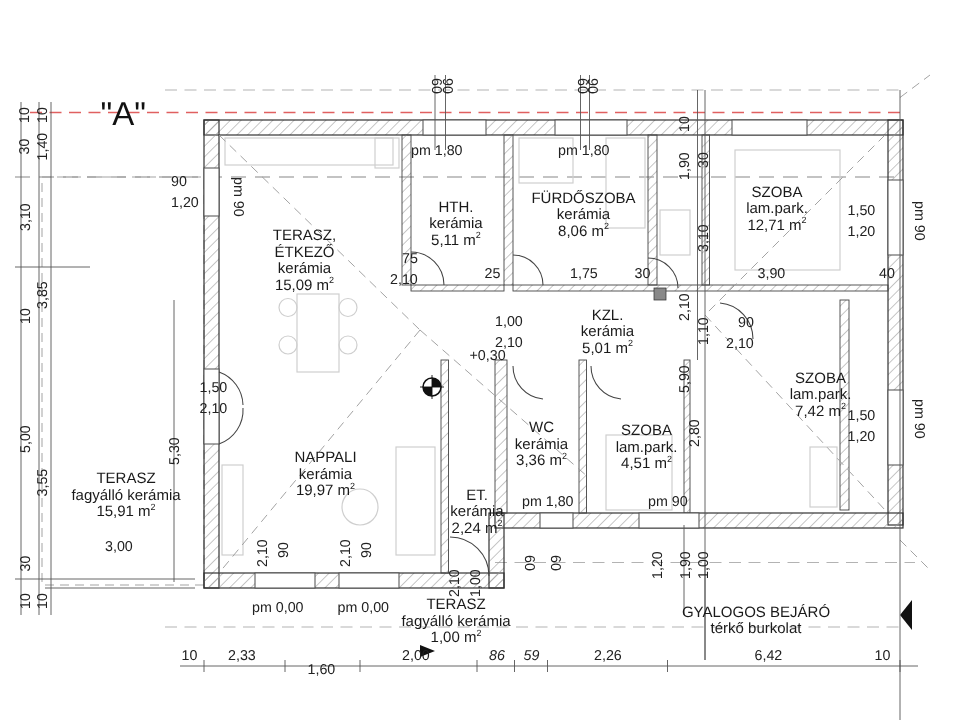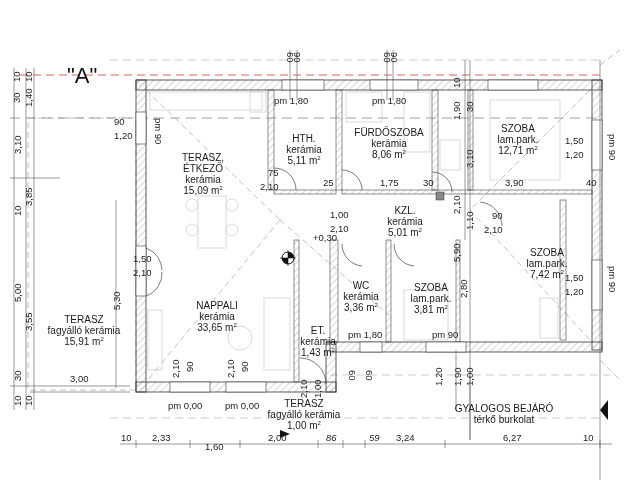--- a/index.html
+++ b/index.html
@@ -193,31 +193,31 @@
   <span class="n"><span>7,42 m</span><sup>2</sup></span>
 </div>
 <div class="room" style="left:361px;top:280px;">
   <span class="n">WC</span>
   <span class="n">kerámia</span>
   <span class="n"><span>3,36 m</span><sup>2</sup></span>
 </div>
 <div class="room" style="left:431px;top:282px;">
   <span class="n">SZOBA</span>
   <span class="n">lam.park.</span>
-  <span class="n"><span>3,81 m</span><sup>2</sup></span>
+  <span class="n"><span>4,51 m</span><sup>2</sup></span>
 </div>
 <div class="room" style="left:217px;top:300px;">
   <span class="n">NAPPALI</span>
   <span class="n">kerámia</span>
-  <span class="n"><span>33,65 m</span><sup>2</sup></span>
+  <span class="n"><span>19,97 m</span><sup>2</sup></span>
 </div>
 <div class="room" style="left:318px;top:325px;">
   <span class="n">ET.</span>
   <span class="n">kerámia</span>
-  <span class="n"><span>1,43 m</span><sup>2</sup></span>
+  <span class="n"><span>2,24 m</span><sup>2</sup></span>
 </div>
 <div class="room" style="left:84px;top:314px;">
   <span class="n">TERASZ</span>
   <span class="n">fagyálló kerámia</span>
   <span class="n"><span>15,91 m</span><sup>2</sup></span>
 </div>
 <div class="room" style="left:304px;top:398px;">
   <span class="n">TERASZ</span>
   <span class="n">fagyálló kerámia</span>
   <span class="n"><span>1,00 m</span><sup>2</sup></span>
@@ -255,21 +255,21 @@
 <div class="dim" style="left:330px;top:210px;">1,00</div>
 <div class="dim" style="left:330px;top:224px;">2,10</div>
 <div class="dim" style="left:492px;top:211px;">90</div>
 <div class="dim" style="left:484px;top:225px;">2,10</div>
 <div class="dim" style="left:565px;top:136px;">1,50</div>
 <div class="dim" style="left:565px;top:150px;">1,20</div>
 <div class="dim" style="left:565px;top:273px;">1,50</div>
 <div class="dim" style="left:565px;top:287px;">1,20</div>
 <div class="dim" style="left:133px;top:254px;">1,50</div>
 <div class="dim" style="left:133px;top:268px;">2,10</div>
-<div class="dim" style="left:70px;top:374px;">3,00</div>
+<div class="dim" style="left:70px;top:360px;">3,00</div>
 
 <div class="vdim" style="left:112px;top:310px;">5,30</div>
 <div class="vdim" style="left:171px;top:378px;">2,10</div>
 <div class="vdim" style="left:185px;top:372px;">90</div>
 <div class="vdim" style="left:226px;top:378px;">2,10</div>
 <div class="vdim" style="left:240px;top:372px;">90</div>
 <div class="vdim" style="left:299px;top:398px;">2,10</div>
 <div class="vdim" style="left:313px;top:398px;">1,00</div>
 <div class="vdim90" style="left:357px;top:370px;">60</div>
 <div class="vdim90" style="left:374px;top:370px;">60</div>
@@ -296,16 +296,16 @@
 <div class="vdim" style="left:24px;top:331px;">3,55</div>
 <div class="vdim" style="left:13px;top:381px;">30</div>
 <div class="vdim" style="left:13px;top:406px;">10</div>
 <div class="vdim" style="left:24px;top:406px;">10</div>
 
 <div class="dim" style="left:121px;top:433px;">10</div>
 <div class="dim" style="left:152px;top:433px;">2,33</div>
 <div class="dim" style="left:205px;top:442px;">1,60</div>
 <div class="dim" style="left:268px;top:433px;">2,00</div>
 <div class="dim" style="left:326px;top:433px;font-style:italic;">86</div>
-<div class="dim" style="left:369px;top:433px;font-style:italic;">59</div>
-<div class="dim" style="left:396px;top:433px;">3,24</div>
-<div class="dim" style="left:503px;top:433px;">6,27</div>
+<div class="dim" style="left:349px;top:433px;font-style:italic;">59</div>
+<div class="dim" style="left:396px;top:433px;">2,26</div>
+<div class="dim" style="left:503px;top:433px;">6,42</div>
 <div class="dim" style="left:583px;top:433px;">10</div>
 
 </body></html>

